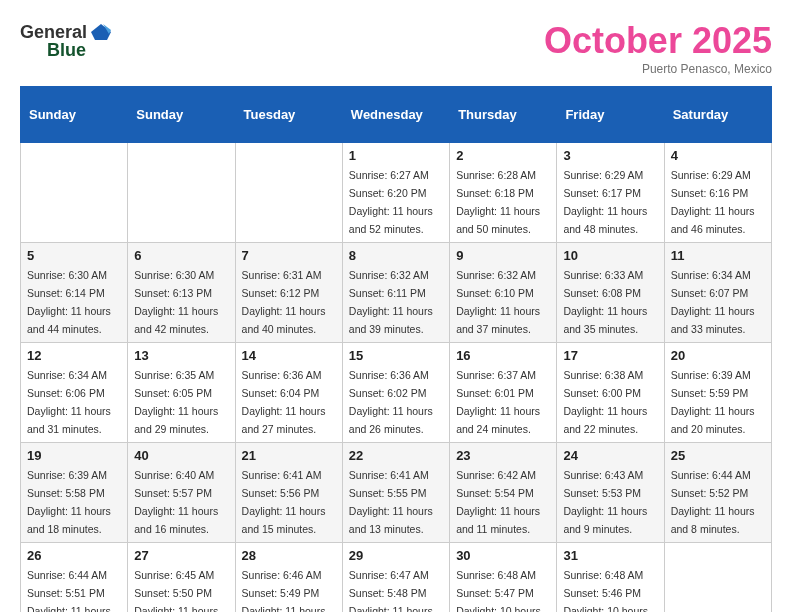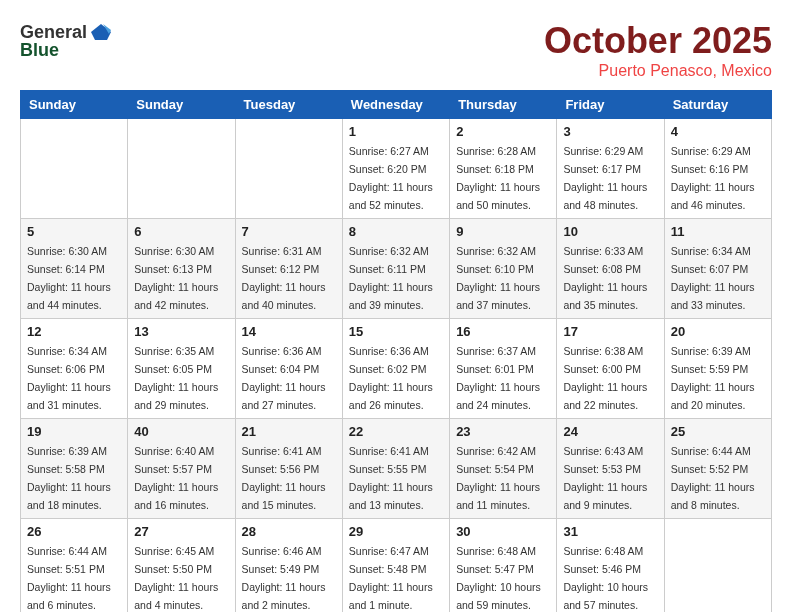--- a/index.html
+++ b/index.html
@@ -34,36 +34,36 @@
       width: 24px;
       height: 24px;
       margin-left: 2px;
     }
     .title-area {
       text-align: right;
     }
     .month-title {
       font-size: 36px;
       font-weight: bold;
-      color: #7f1d1d;
+      color: #ec4899;
     }
     .location-title {
-      font-size: 16px;
-      color: #ef4444;
+      font-size: 12px;
+      color: #737373;
     }
     .calendar {
       width: 100%;
       border-collapse: collapse;
       border: 1px solid #ccc;
     }
     .calendar th {
       background-color: #1a5fb4;
       color: #fff;
       text-align: left;
-      padding: 6px 8px;
+      padding: 20px 8px;
       font-size: 13px;
       border: 1px solid #1a5fb4;
     }
     .calendar td {
       vertical-align: top;
       padding: 5px 6px;
       border: 1px solid #ccc;
       width: calc(100% / 7);
       min-height: 80px;
       background: #fff;
@@ -86,21 +86,21 @@
     }
     .empty-cell {
       background: #fff !important;
     }
   </style>
 </head>
 <body>
 
 <div class="header-area">
   <div class="logo">
-    <div style="display:flex;flex-direction:column;align-items:flex-start;">
+    <div style="display:flex;flex-direction:column;align-items:center;">
       <div style="display:flex;align-items:center;">
         <span class="logo-text-general">General</span>
         <svg class="logo-icon" viewBox="0 0 24 24" xmlns="http://www.w3.org/2000/svg">
           <polygon points="12,4 22,12 18,20 6,20 2,12" fill="#1a5fb4"></polygon>
           <polygon points="14,4 22,10 20,14" fill="#4a9fde"></polygon>
         </svg>
       </div>
       <span class="logo-text-blue" style="margin-top:-4px;">Blue</span>
     </div>
   </div>

